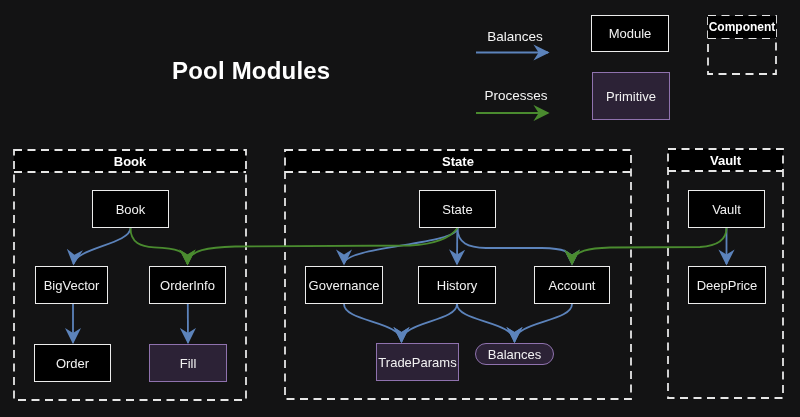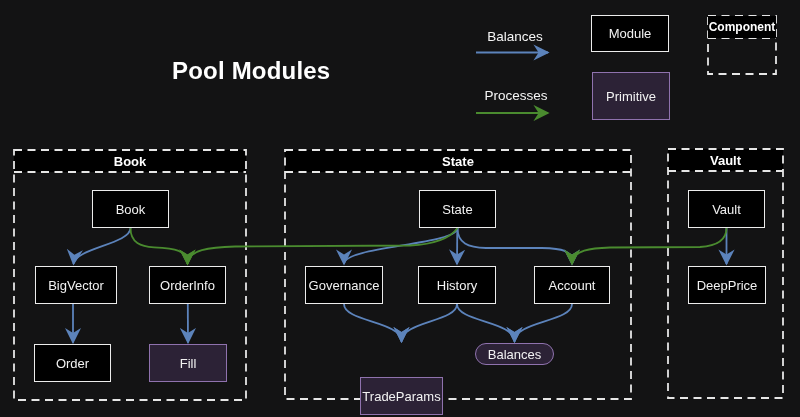--- a/index.html
+++ b/index.html
@@ -95,26 +95,26 @@
     </g>
   </svg>
 
   <div class="node" style="left:591px;top:15px;width:78px;height:37px;">Module</div>
   <div class="node primitive" style="left:592px;top:72px;width:78px;height:48px;">Primitive</div>
   <div class="group" style="left:708px;top:16px;width:68px;height:58px;">
     <div class="group-titlebar" style="font-size:12px;">Component</div>
   </div>
 
   <div class="node" style="left:92px;top:190px;width:77px;height:38px;">Book</div>
-  <div class="node" style="left:35px;top:266px;width:82px;height:38px;">BigVector</div>
+  <div class="node" style="left:35px;top:266px;width:73px;height:38px;">BigVector</div>
   <div class="node" style="left:149px;top:266px;width:77px;height:38px;">OrderInfo</div>
   <div class="node" style="left:34px;top:344px;width:77px;height:38px;">Order</div>
   <div class="node primitive" style="left:149px;top:344px;width:78px;height:38px;">Fill</div>
   <div class="node" style="left:419px;top:190px;width:77px;height:38px;">State</div>
   <div class="node" style="left:305px;top:266px;width:78px;height:38px;">Governance</div>
   <div class="node" style="left:418px;top:266px;width:78px;height:38px;">History</div>
   <div class="node" style="left:534px;top:266px;width:76px;height:38px;">Account</div>
-  <div class="node primitive" style="left:360px;top:343px;width:83px;height:38px;margin-top:34px;">TradeParams</div>
+  <div class="node primitive" style="left:376px;top:343px;width:83px;height:38px;">TradeParams</div>
   <div class="node primitive" style="left:475px;top:343px;width:79px;height:22px;border-radius:14px;">Balances</div>
   <div class="node" style="left:688px;top:190px;width:77px;height:38px;">Vault</div>
   <div class="node" style="left:688px;top:266px;width:78px;height:38px;">DeepPrice</div>
 
 </div>
 
 </body></html>

